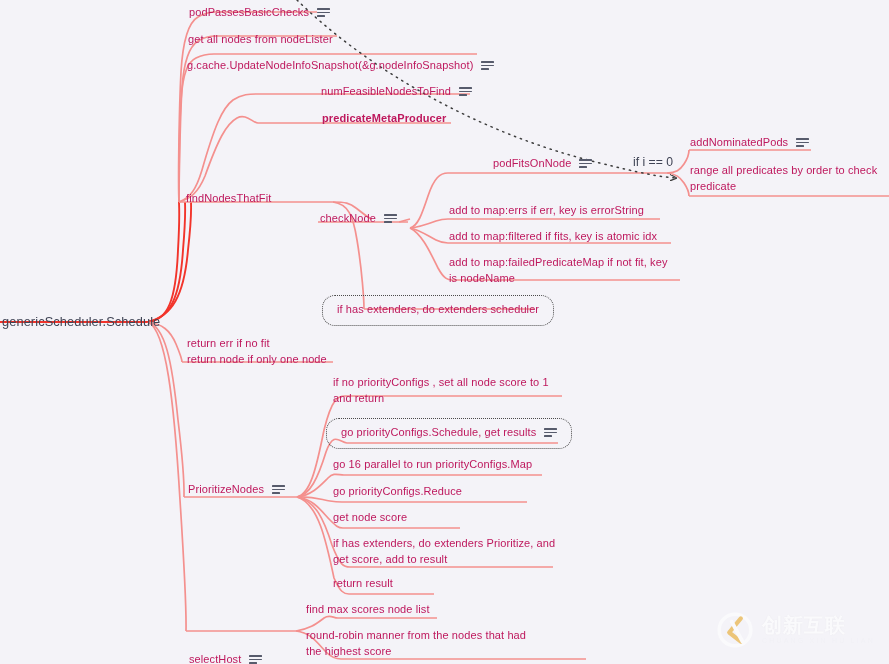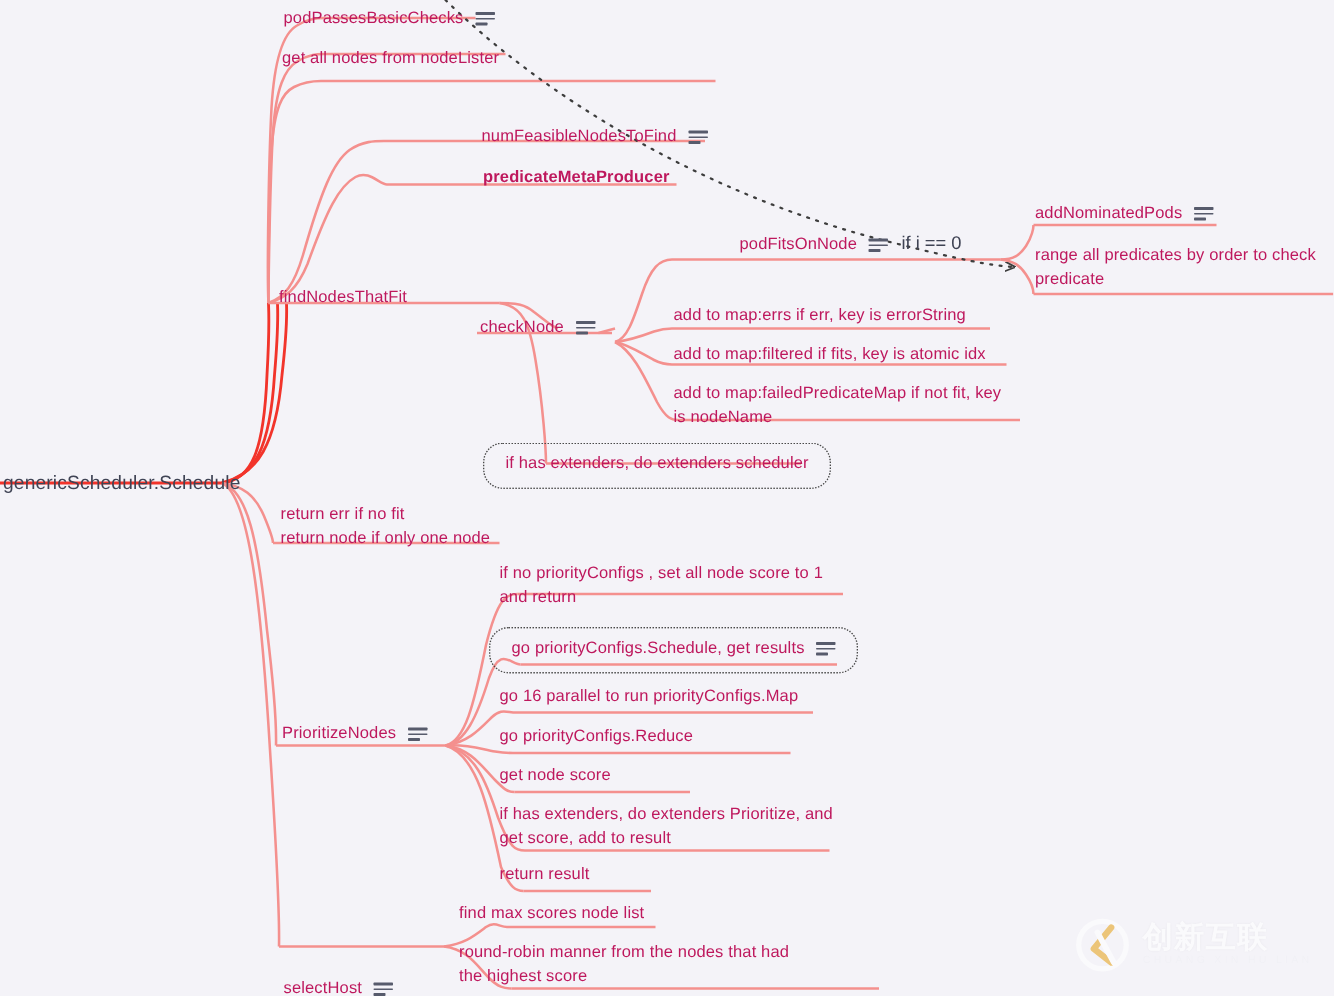--- a/index.html
+++ b/index.html
@@ -70,20 +70,21 @@
   .boxed {
     border: 1.6px dotted #4a4a4a;
     border-radius: 13px;
     padding: 6px 14px 7px 14px;
   }
   .edge-label {
     position: absolute;
     color: #3f4354;
     font-size: 12.2px;
     white-space: nowrap;
+    margin-left: 32px;
   }
   
   #watermark {
     position: absolute;
     right: 14px;
     bottom: 14px;
     display: flex;
     align-items: center;
     opacity: 0.62;
     pointer-events: none;
@@ -243,20 +244,28 @@
         <i></i>
         <i></i>
         <i></i>
       </span>
   </div>
 
   <div class="node" style="left:188px; top:32px;">
     <span class="txt">get all nodes from nodeLister</span>
   </div>
 
+  <div class="node" style="left:187px; top:58px;">
+    <span class="txt">g.cache.UpdateNodeInfoSnapshot(&amp;g.nodeInfoSnapshot)</span>
+    <span class="note-icon">
+        <i></i>
+        <i></i>
+        <i></i>
+      </span>
+  </div>
 
   <div class="node" style="left:321px; top:84px;">
     <span class="txt">numFeasibleNodesToFind</span>
     <span class="note-icon">
         <i></i>
         <i></i>
         <i></i>
       </span>
   </div>
 

